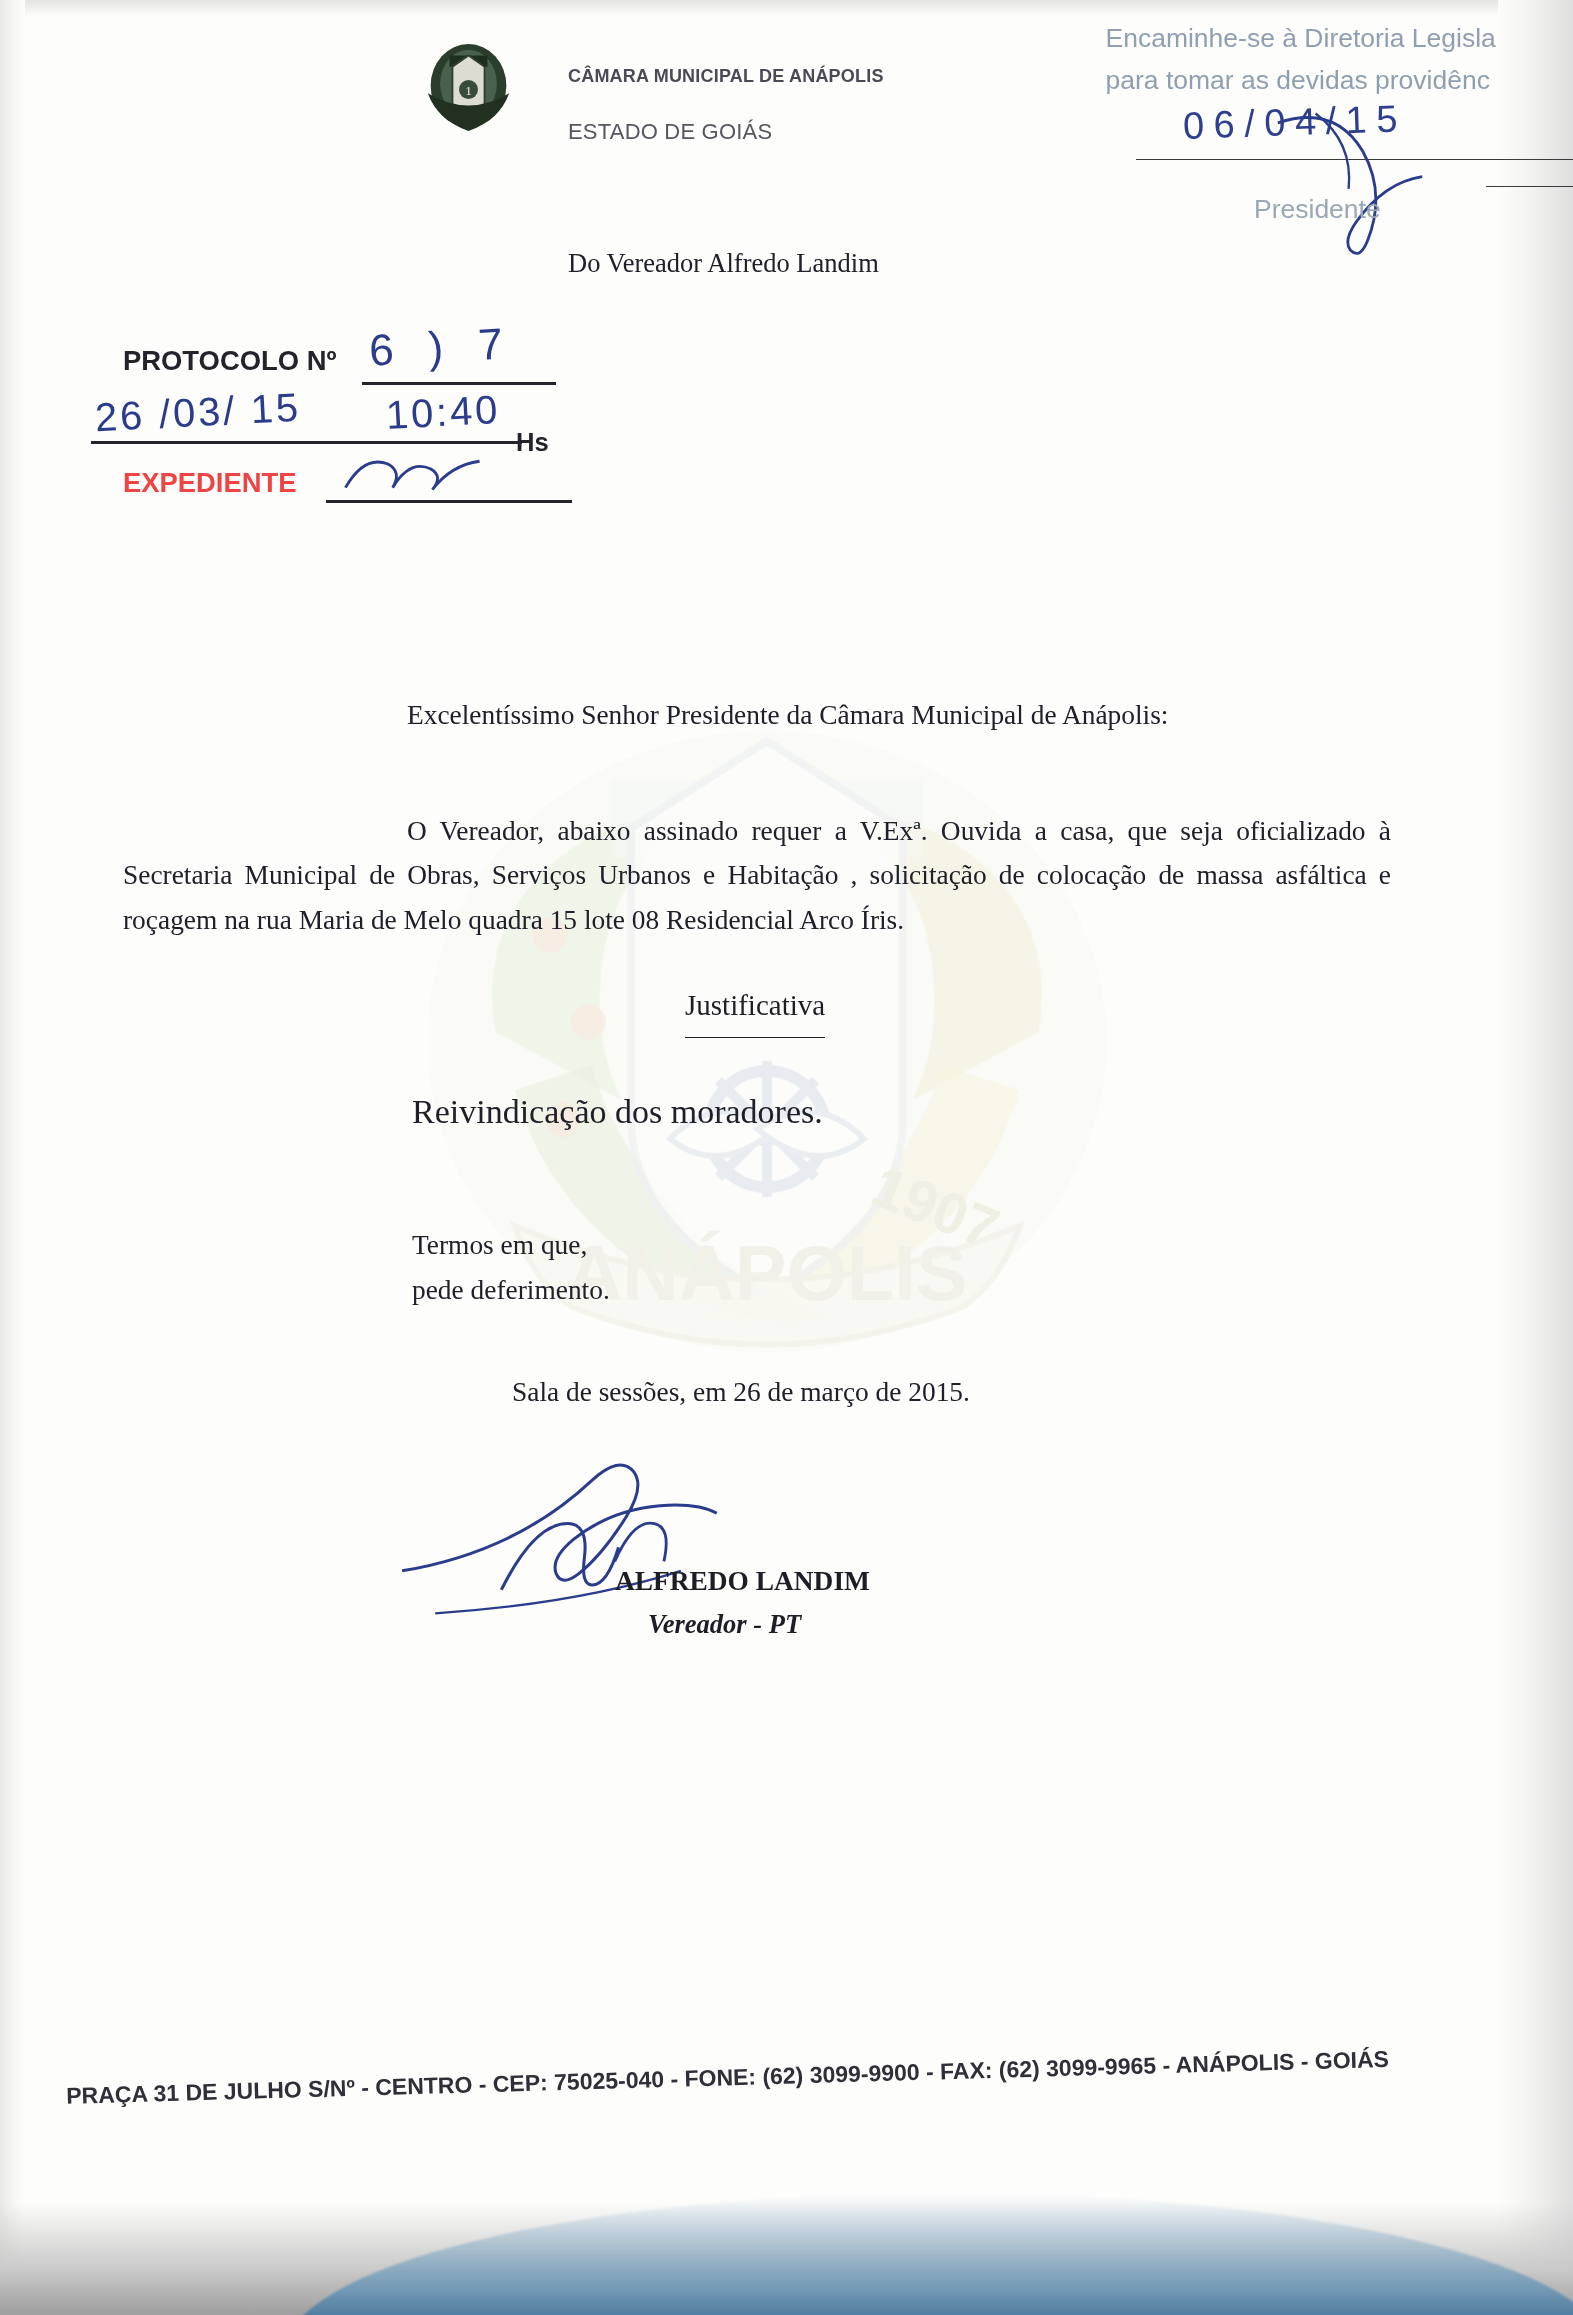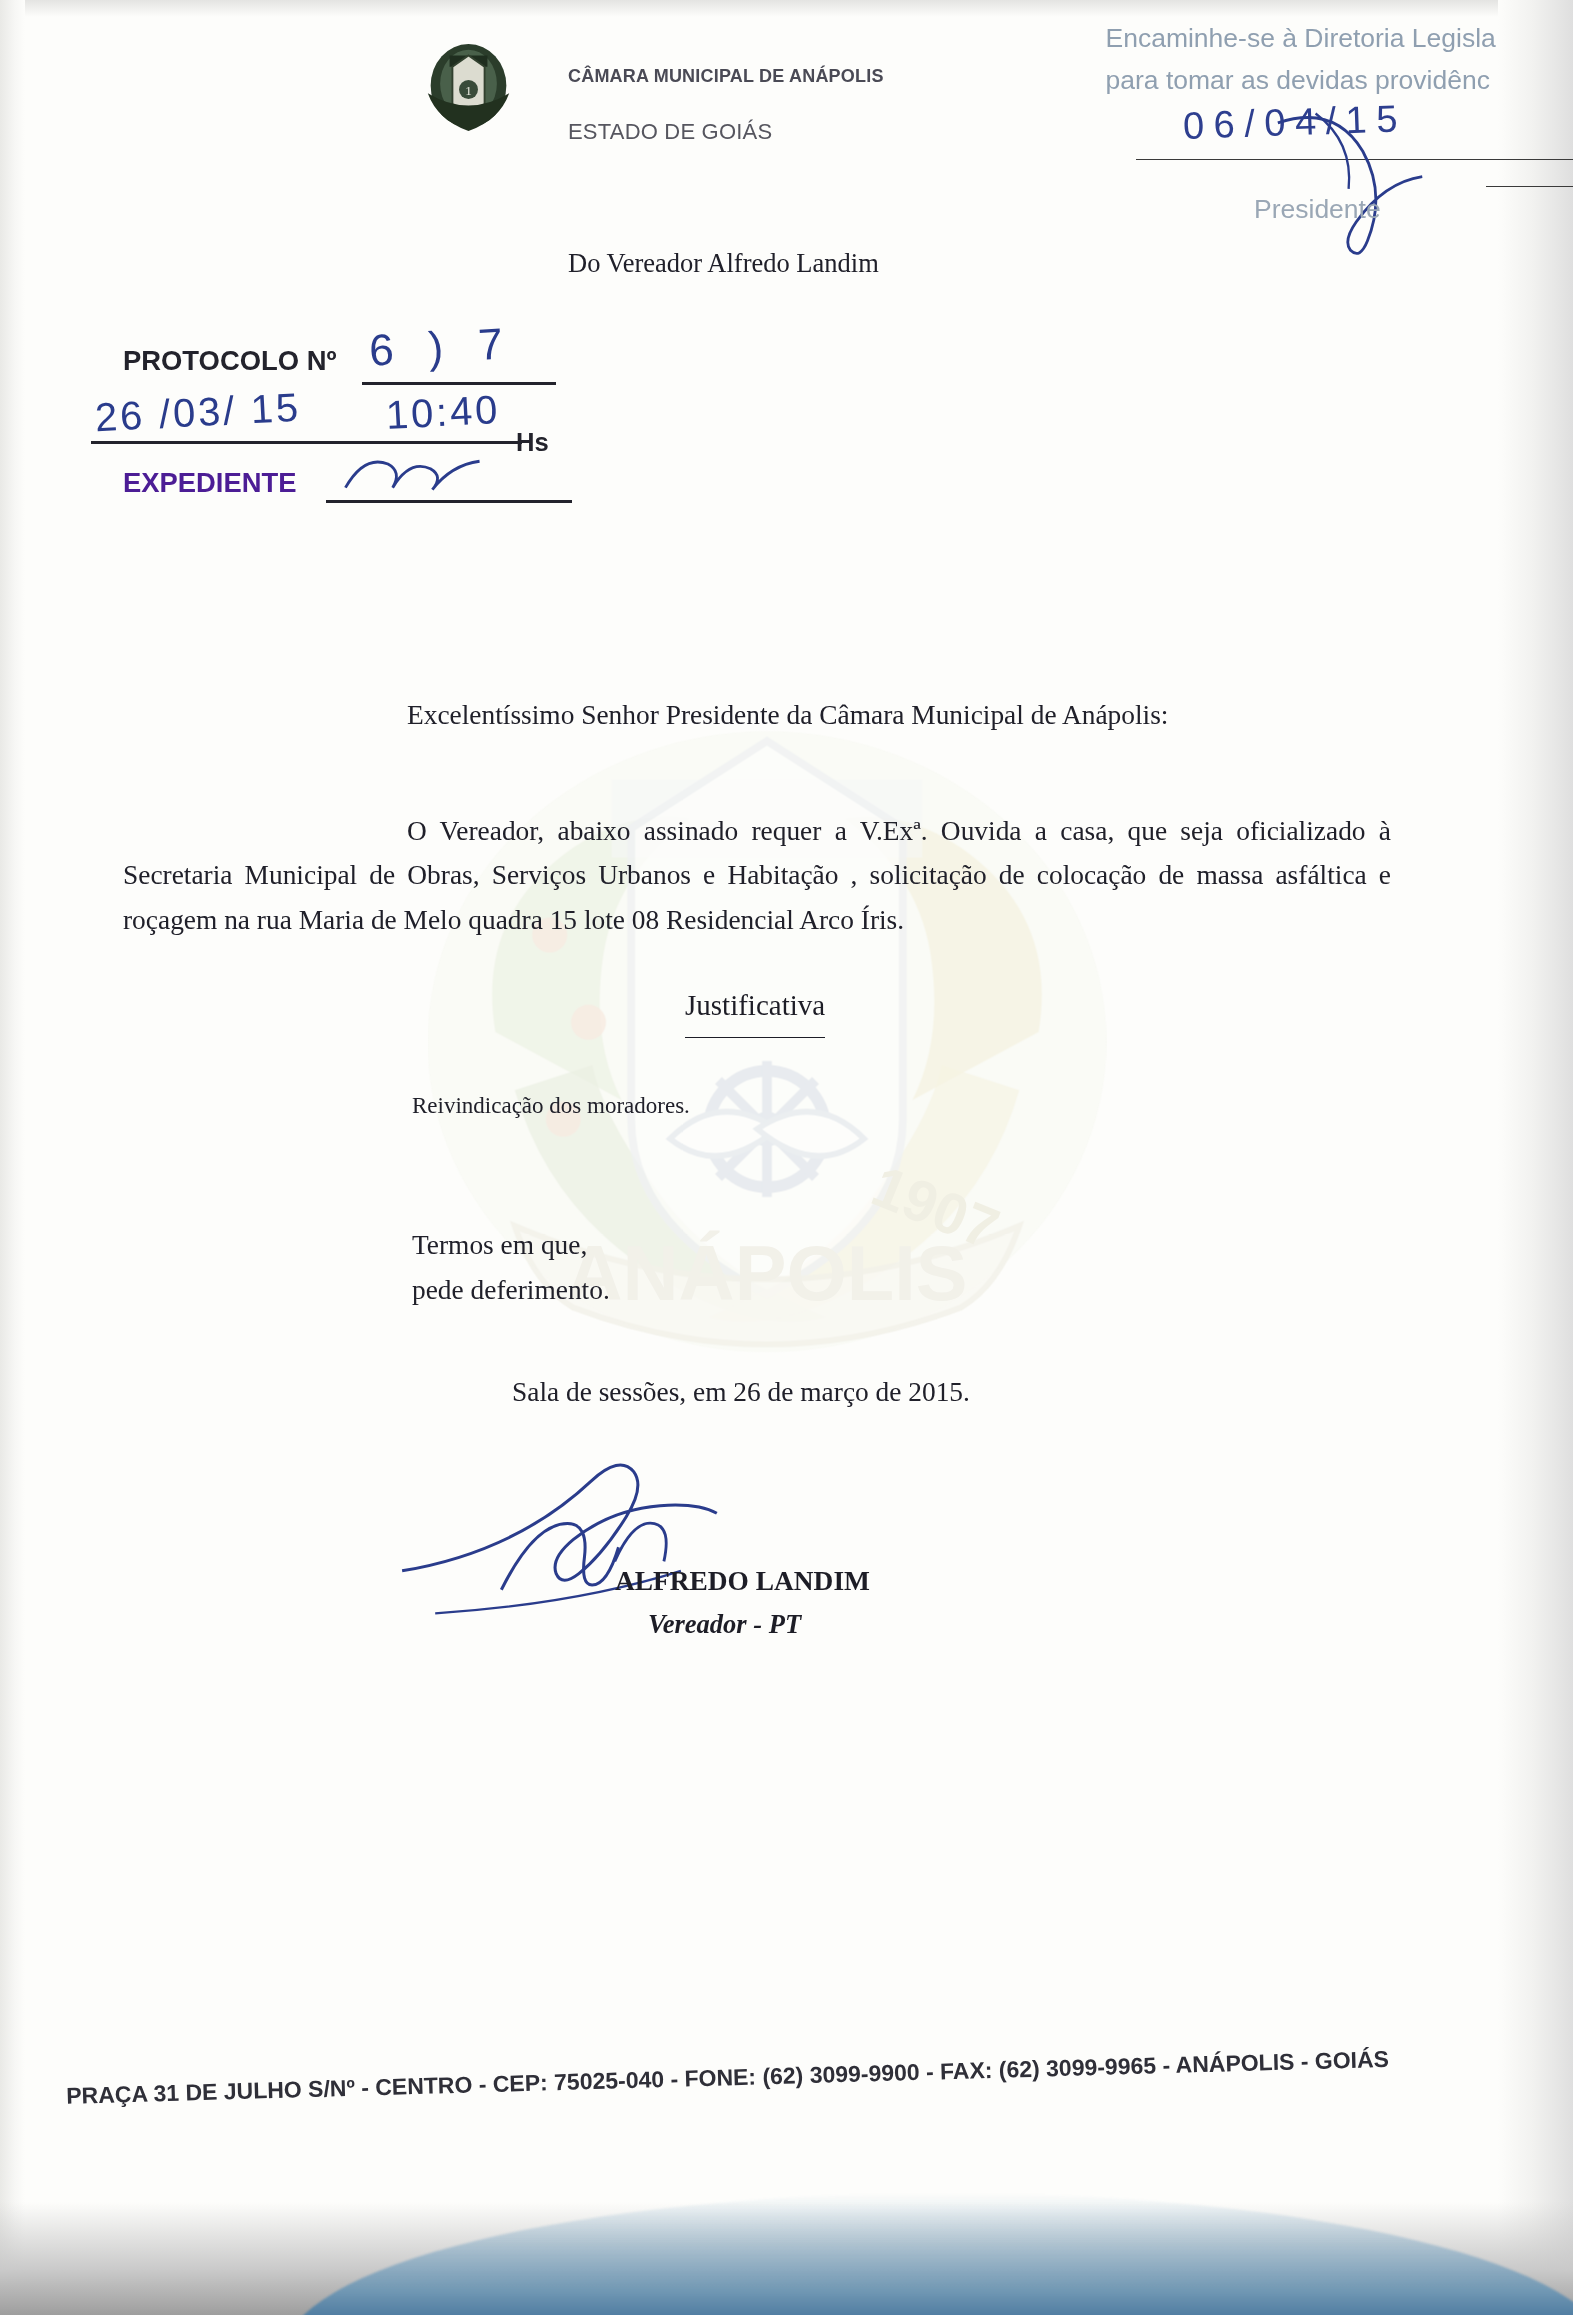--- a/index.html
+++ b/index.html
@@ -223,21 +223,21 @@
     width: 431px; height: 2.8px;
     background: #23232c;
   }
   .expediente-label {
     position: absolute;
     left: 123px;
     top: 467px;
     font-family: "Liberation Sans", sans-serif;
     font-size: 27.4px;
     font-weight: bold;
-    color: #4c1d95;
+    color: #ef4444;
     white-space: nowrap;
   }
   .expediente-sig {
     position: absolute;
     left: 336px;
     top: 445px;
     width: 170px;
     height: 57px;
   }
   .expediente-rule {
@@ -286,21 +286,21 @@
     top: 989px;
     font-size: 29px;
     color: #1d1d26;
     border-bottom: 1.9px solid #1d1d26;
     padding-bottom: 15px;
   }
   .justificativa-text {
     position: absolute;
     left: 412px;
     top: 1093px;
-    font-size: 23px;
+    font-size: 34px;
     color: #20202a;
     white-space: nowrap;
     text-align: right;
   }
   .termos1 {
     position: absolute;
     left: 412px;
     top: 1230px;
     font-size: 27.4px;
     color: #20202a;

